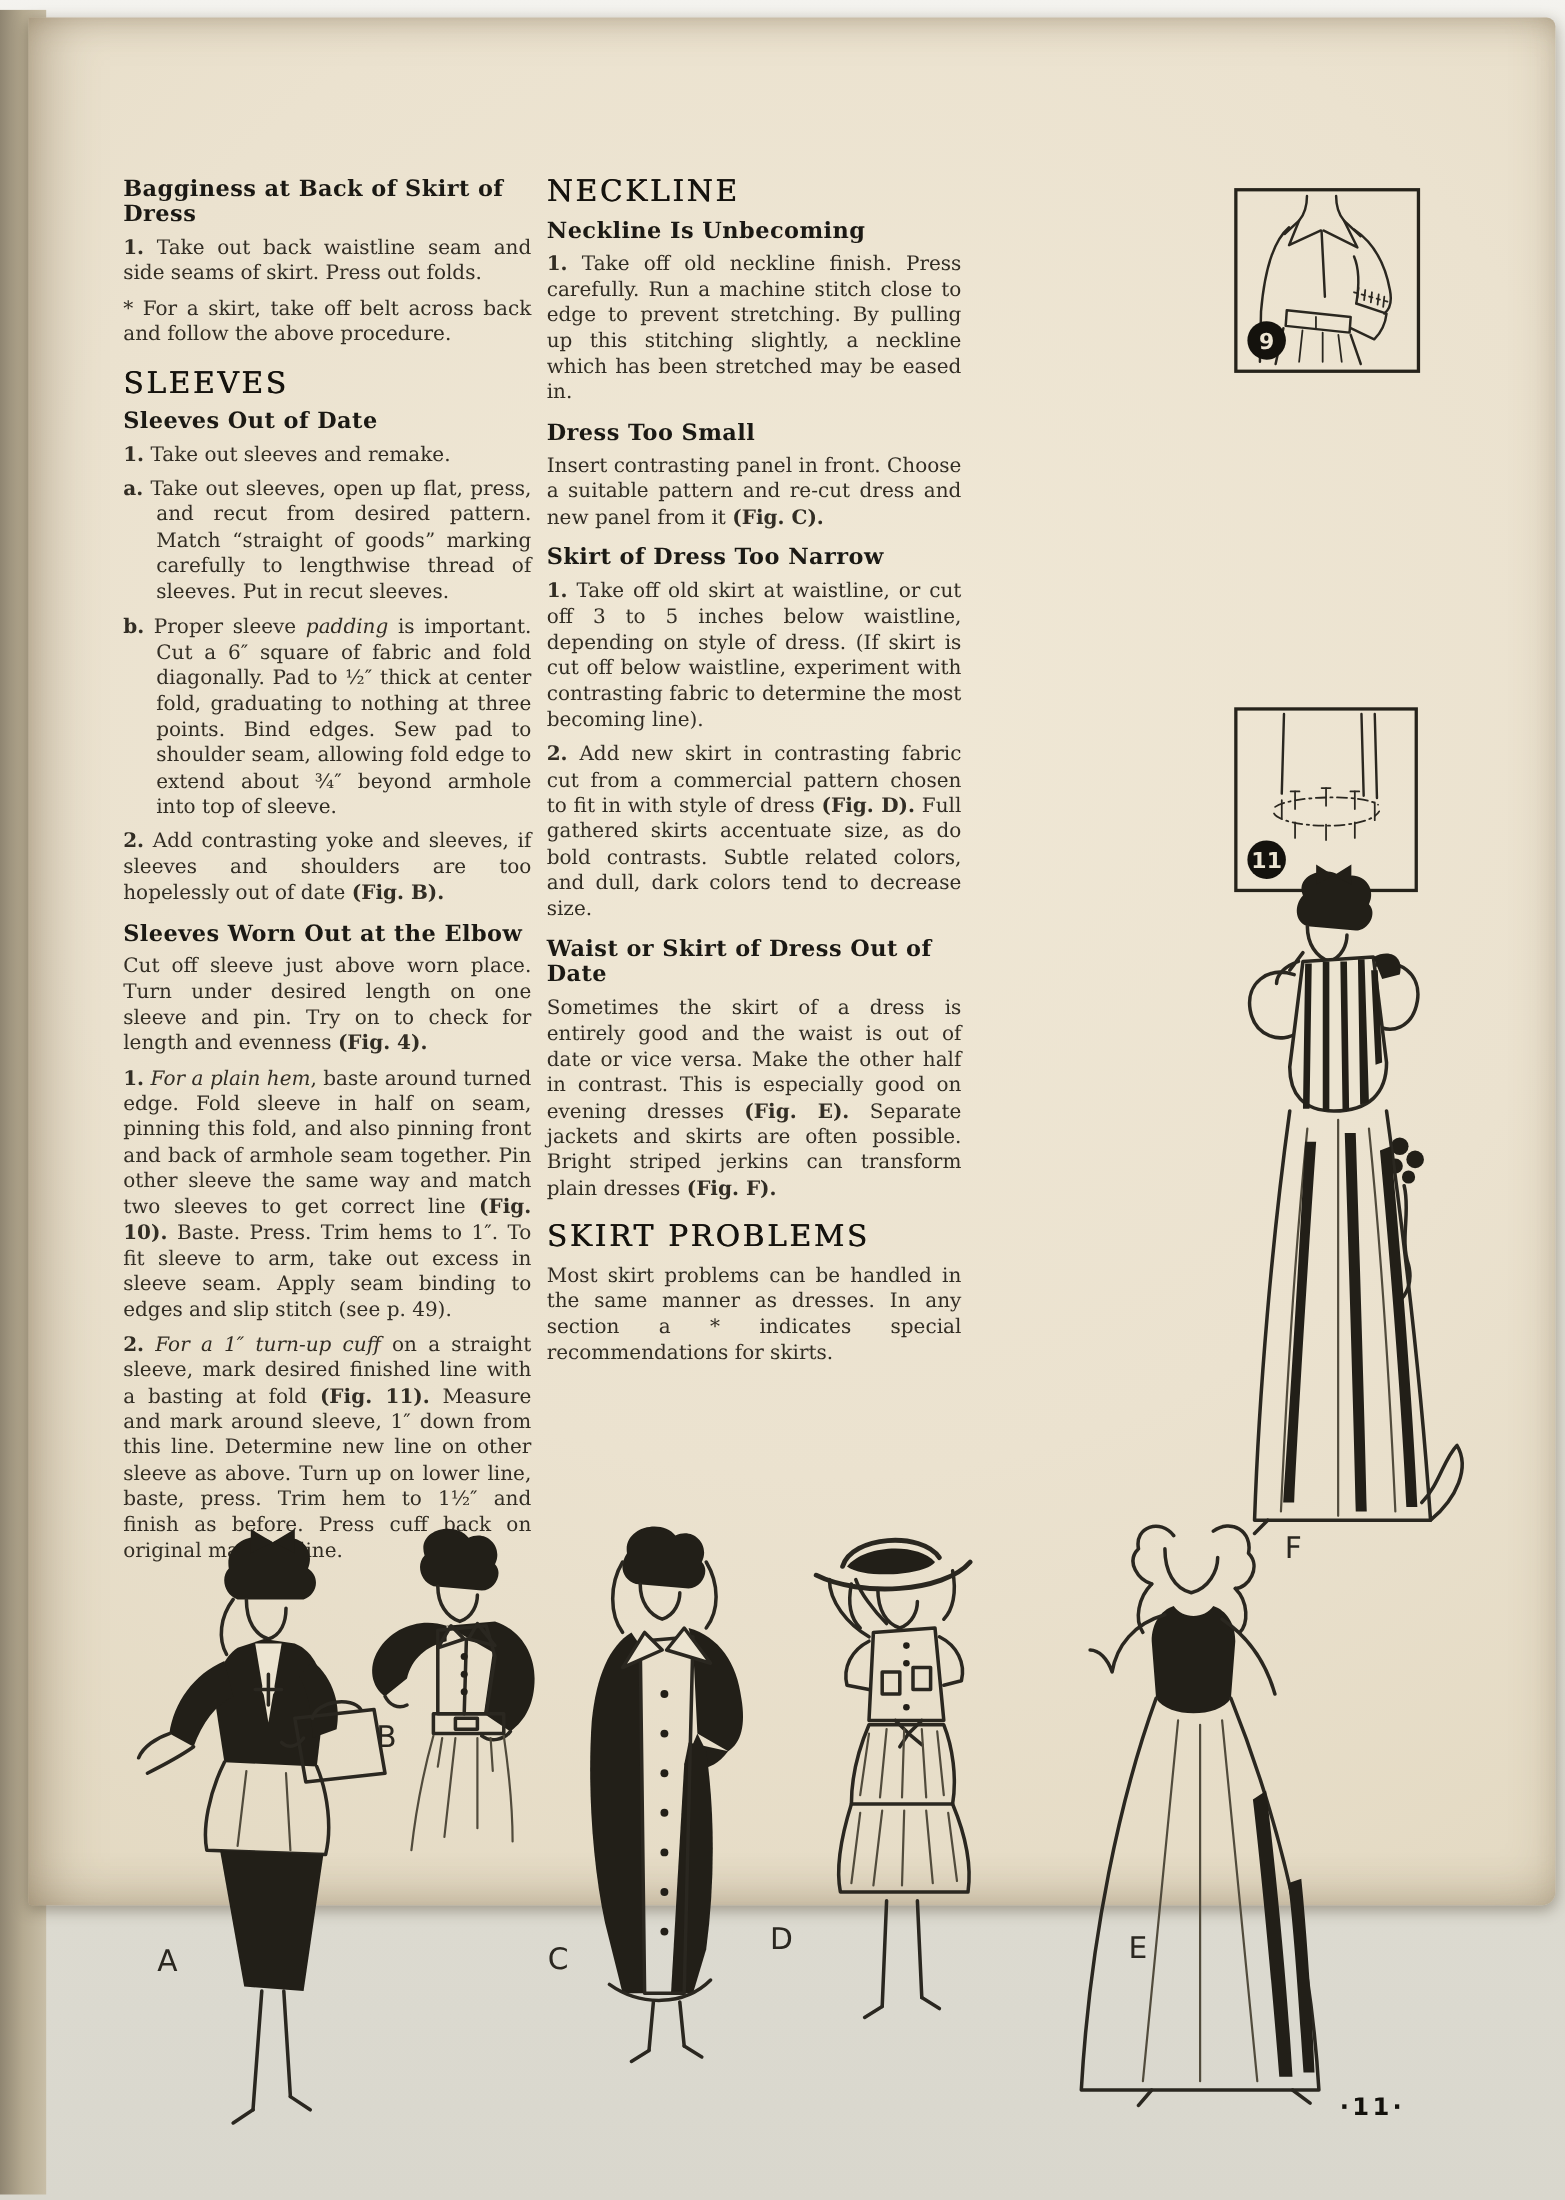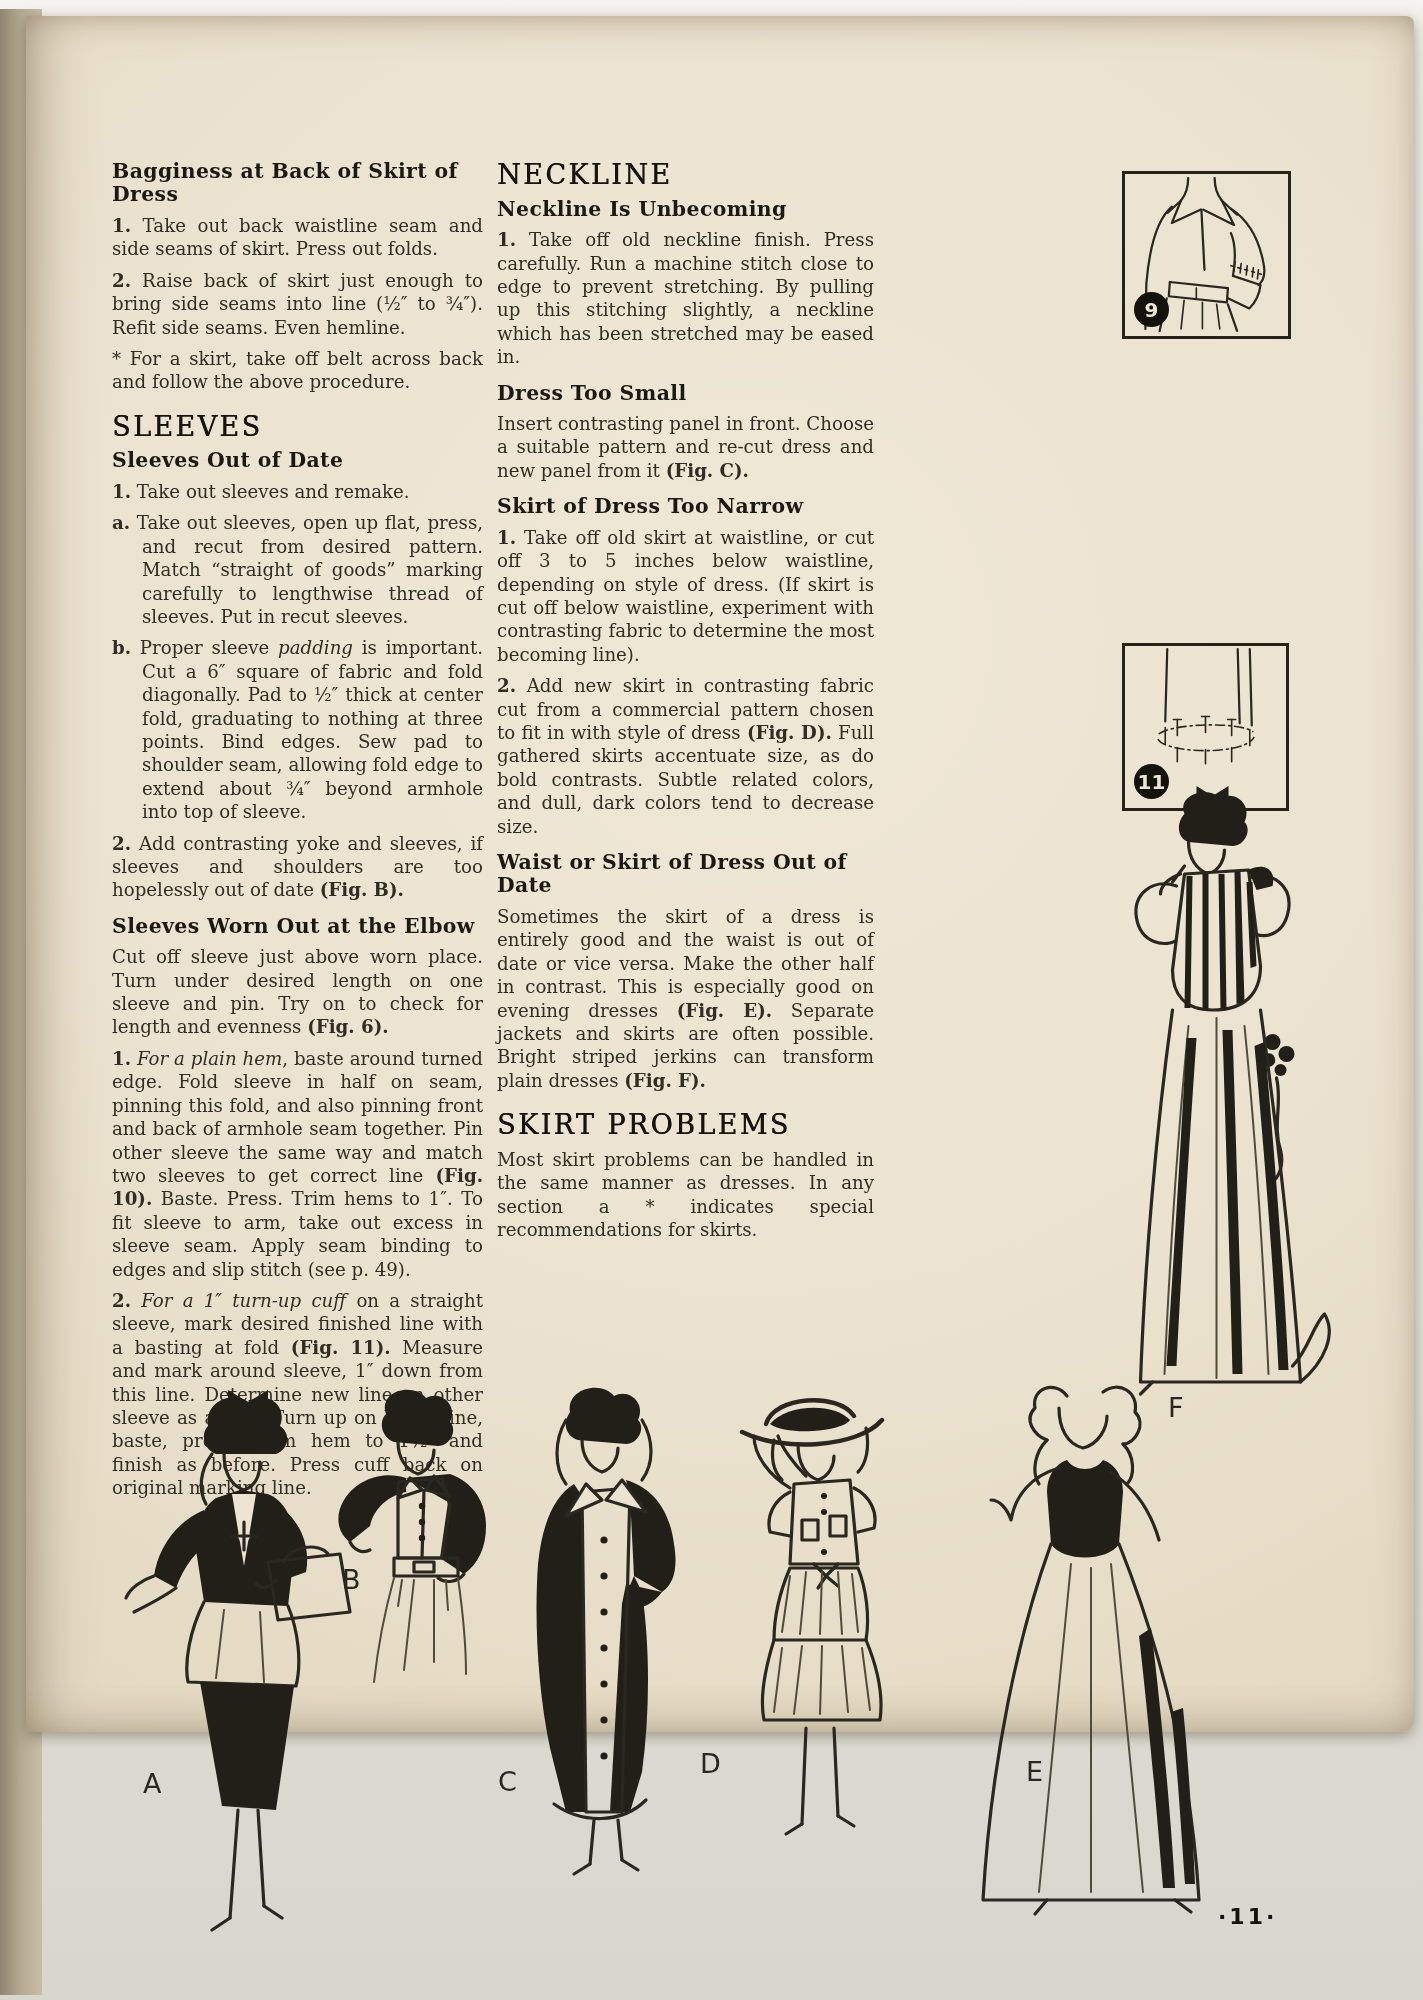--- a/index.html
+++ b/index.html
@@ -58,32 +58,31 @@
 <body>
 
 <div class="scene">
   <div class="cover-edge"></div>
 
   <div class="page">
 
     <div class="col col-left">
       <div class="h-sub">Bagginess at Back of Skirt of Dress</div>
       <p class="body-text"><span class="tb">1.</span><span> Take out back waistline seam and side seams of skirt. Press out folds.</span></p>
-      <p class="body-text"><span class="tb">2.</span><span> Raise back of skirt just enough to bring side seams into line (½″ to ¾″). Refit side seams. Even hemline.</span></p>
       <p class="body-text"><span>* For a skirt, take off belt across back and follow the above procedure.</span></p>
 
       <div class="h-main">SLEEVES</div>
       <div class="h-sub">Sleeves Out of Date</div>
       <p class="body-text"><span class="tb">1.</span><span> Take out sleeves and remake.</span></p>
       <p class="body-text para-hang"><span class="tb">a.</span><span> Take out sleeves, open up flat, press, and recut from desired pattern. Match “straight of goods” marking carefully to lengthwise thread of sleeves. Put in recut sleeves.</span></p>
       <p class="body-text para-hang"><span class="tb">b.</span><span> Proper sleeve </span><span class="ti">padding</span><span> is important. Cut a 6″ square of fabric and fold diagonally. Pad to ½″ thick at center fold, graduating to nothing at three points. Bind edges. Sew pad to shoulder seam, allowing fold edge to extend about ¾″ beyond armhole into top of sleeve.</span></p>
       <p class="body-text"><span class="tb">2.</span><span> Add contrasting yoke and sleeves, if sleeves and shoulders are too hopelessly out of date </span><span class="tb">(Fig. B).</span></p>
 
       <div class="h-sub">Sleeves Worn Out at the Elbow</div>
-      <p class="body-text"><span>Cut off sleeve just above worn place. Turn under desired length on one sleeve and pin. Try on to check for length and evenness </span><span class="tb">(Fig. 6).</span></p>
+      <p class="body-text"><span>Cut off sleeve just above worn place. Turn under desired length on one sleeve and pin. Try on to check for length and evenness </span><span class="tb">(Fig. 4).</span></p>
       <p class="body-text"><span class="tb">1.</span><span> </span><span class="ti">For a plain hem</span><span>, baste around turned edge. Fold sleeve in half on seam, pinning this fold, and also pinning front and back of armhole seam together. Pin other sleeve the same way and match two sleeves to get correct line </span><span class="tb">(Fig. 10).</span><span> Baste. Press. Trim hems to 1″. To fit sleeve to arm, take out excess in sleeve seam. Apply seam binding to edges and slip stitch (see p. 49).</span></p>
       <p class="body-text"><span class="tb">2.</span><span> </span><span class="ti">For a 1″ turn-up cuff</span><span> on a straight sleeve, mark desired finished line with a basting at fold </span><span class="tb">(Fig. 11).</span><span> Measure and mark around sleeve, 1″ down from this line. Determine new line on other sleeve as above. Turn up on lower line, baste, press. Trim hem to 1½″ and finish as before. Press cuff back on original marking line.</span></p>
     </div>
 
     <div class="col col-right">
       <div class="h-main">NECKLINE</div>
       <div class="h-sub">Neckline Is Unbecoming</div>
       <p class="body-text"><span class="tb">1.</span><span> Take off old neckline finish. Press carefully. Run a machine stitch close to edge to prevent stretching. By pulling up this stitching slightly, a neckline which has been stretched may be eased in.</span></p>
 
       <div class="h-sub">Dress Too Small</div>

